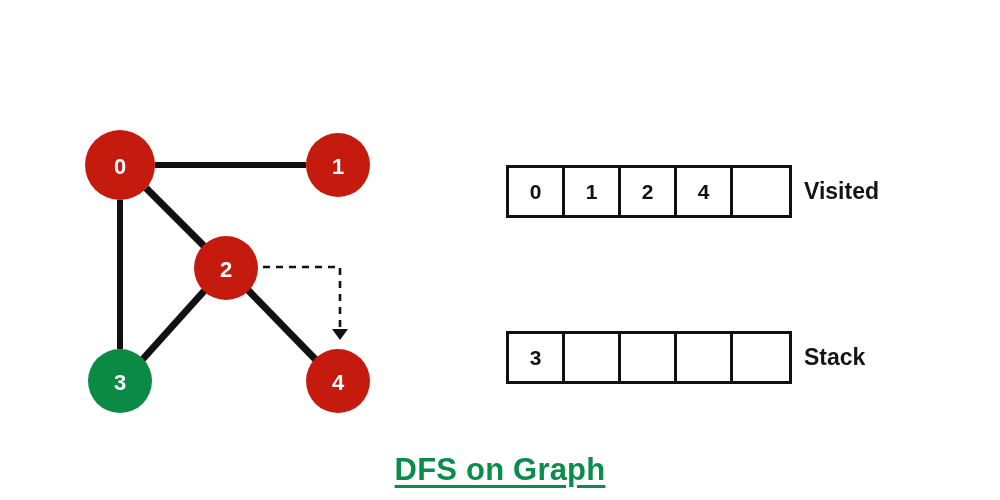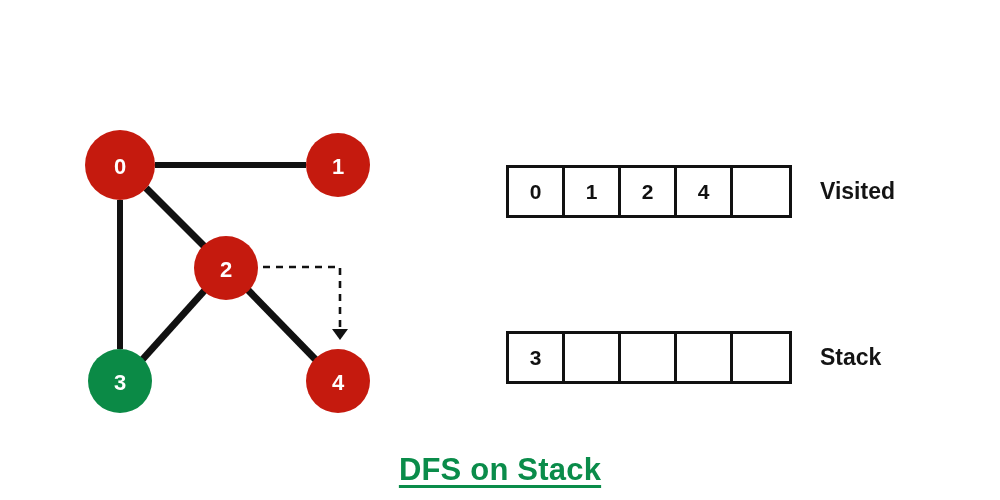--- a/index.html
+++ b/index.html
@@ -71,21 +71,21 @@
     font-family: "Liberation Sans", sans-serif;
     font-weight: bold;
     font-size: 21px;
     color: #111111;
     background: #ffffff;
   }
   .array-cell:last-child {
     border-right: none;
   }
   .array-name {
-    margin-left: 28px;
+    margin-left: 12px;
     font-family: "Liberation Sans", sans-serif;
     font-weight: bold;
     font-size: 23px;
     color: #141414;
     white-space: nowrap;
   }
 
   #visited-row { left: 506px; top: 165px; }
   #stack-row   { left: 506px; top: 331px; }
 
@@ -167,16 +167,16 @@
         <div class="array-cell">3</div>
         <div class="array-cell"></div>
         <div class="array-cell"></div>
         <div class="array-cell"></div>
         <div class="array-cell"></div>
       </div>
     <div class="array-name">Stack</div>
   </div>
 
   <div id="caption">
-    <span id="caption-text">DFS on Stack</span>
+    <span id="caption-text">DFS on Graph</span>
   </div>
 
 </div>
 
 </body></html>

